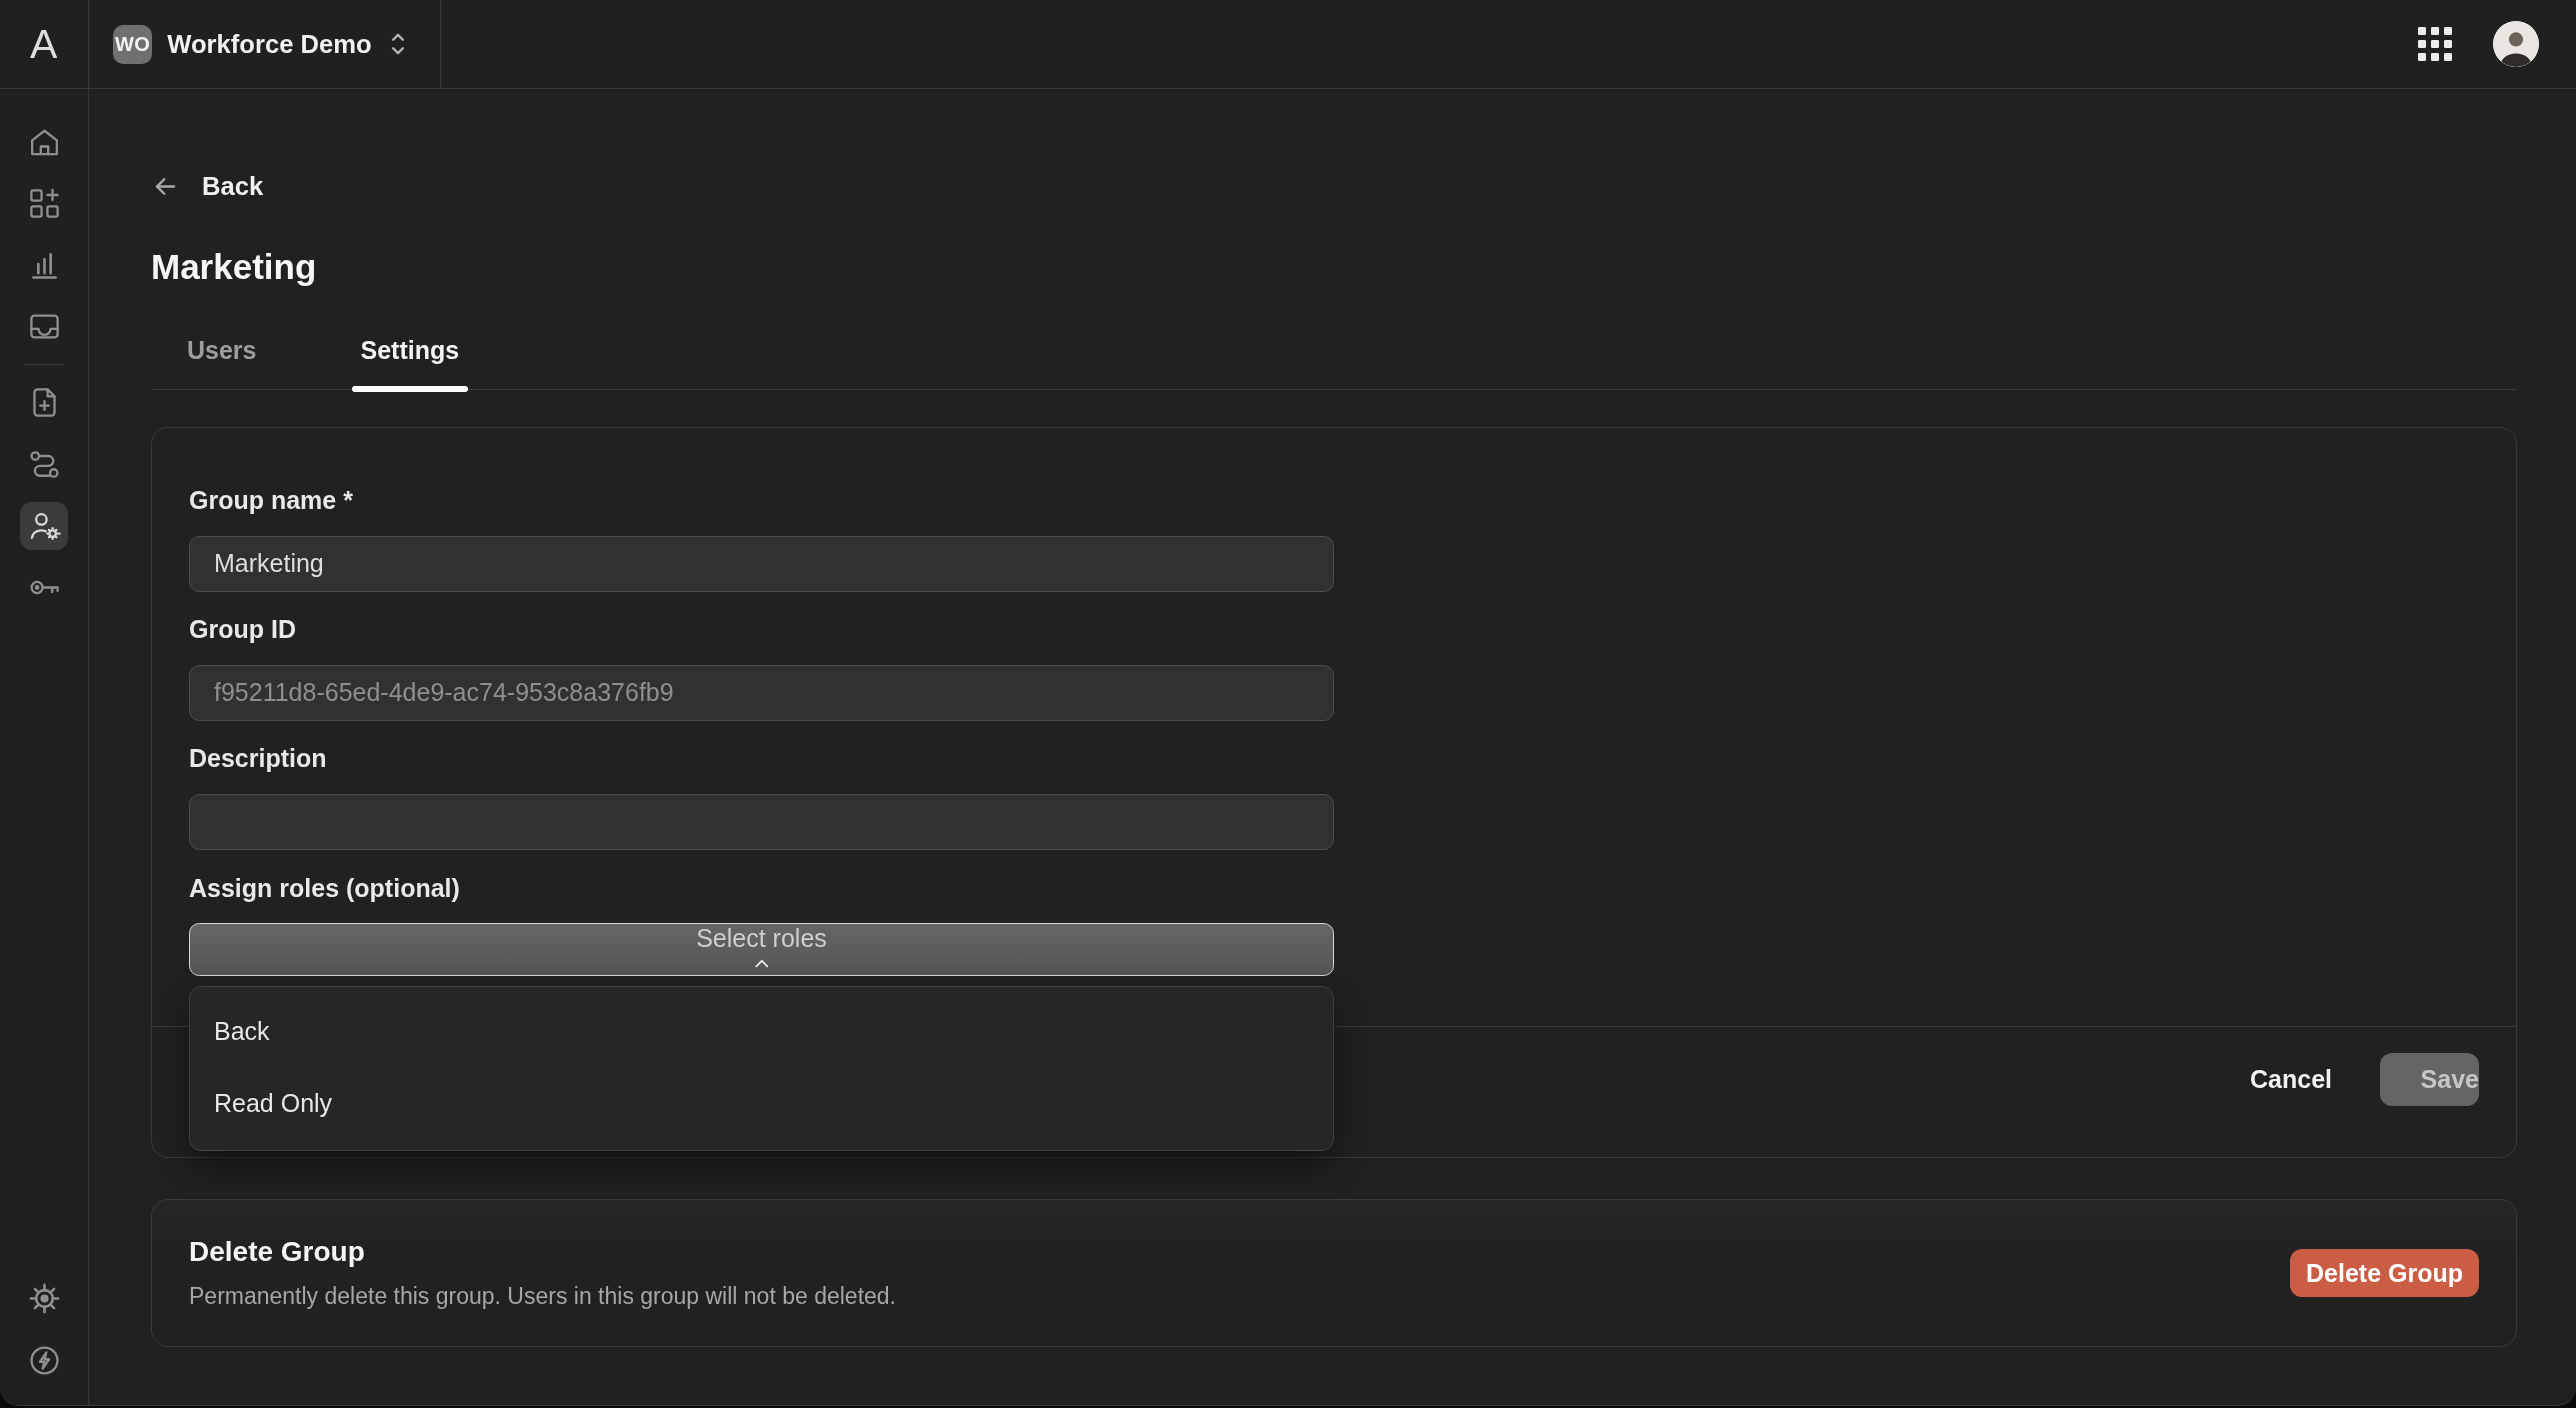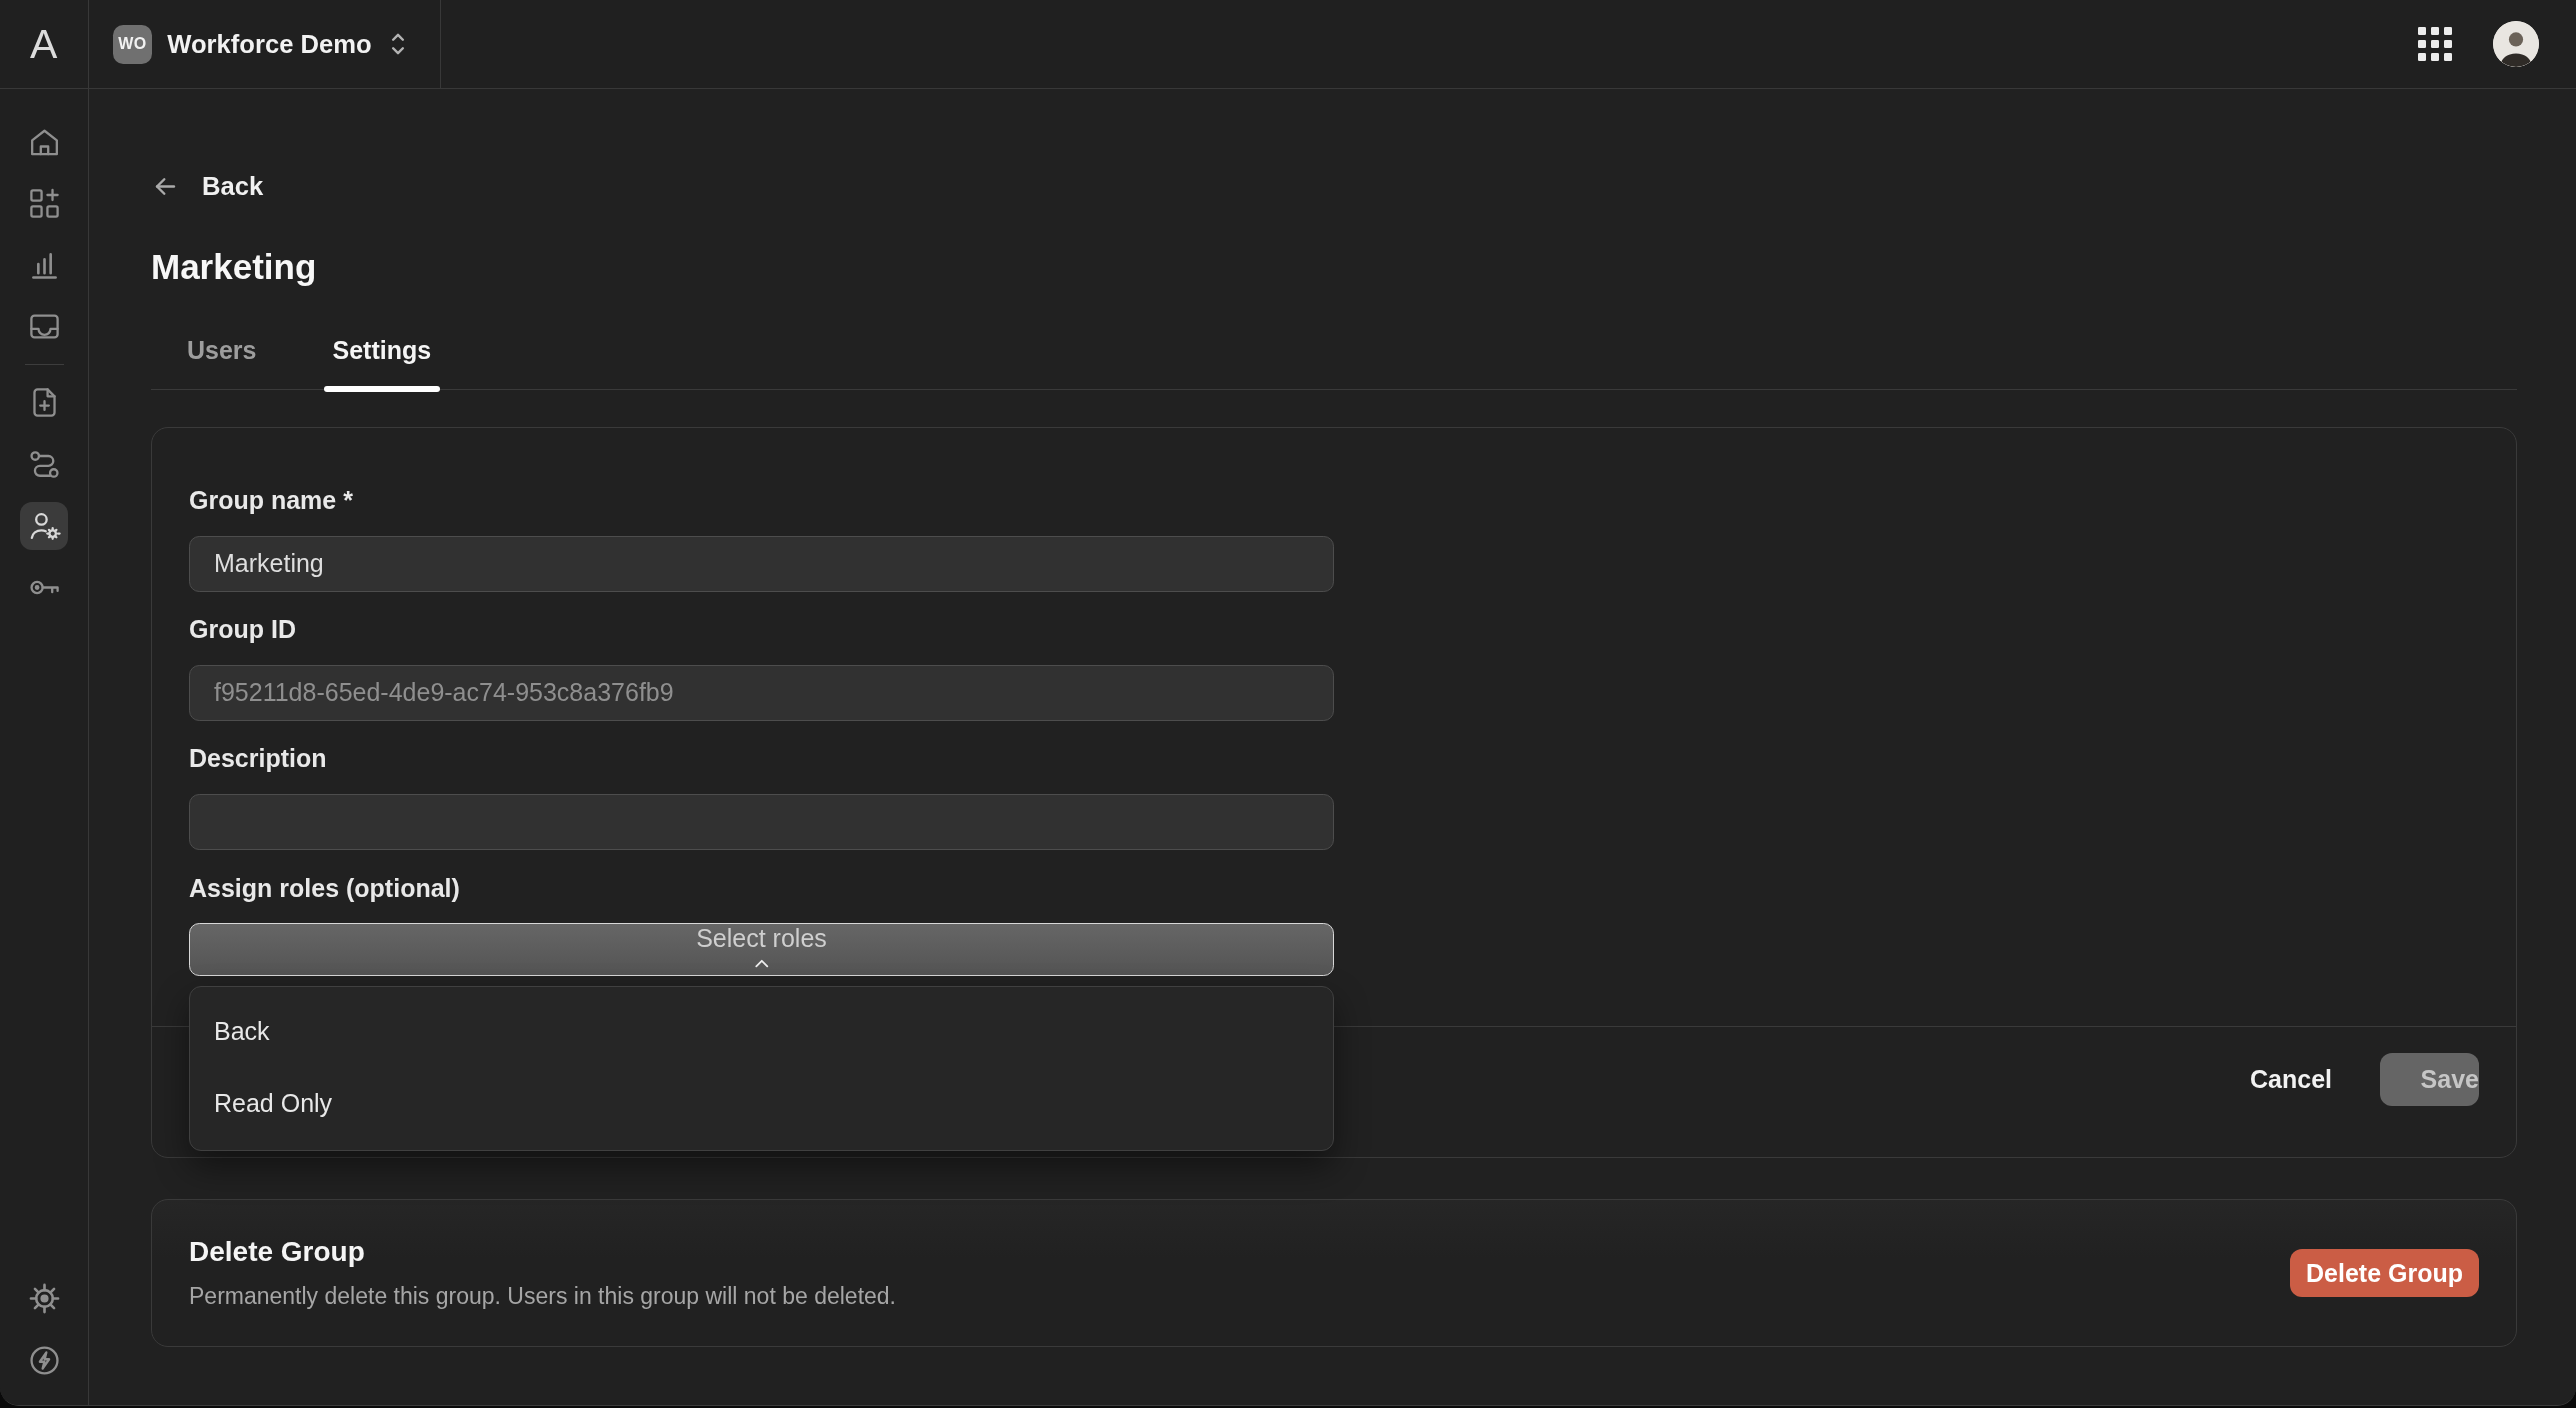--- a/index.html
+++ b/index.html
@@ -8,21 +8,21 @@
     position:relative; width:2576px; height:1406px; background:#212121;
     border-bottom:1.7px solid #3c3c3c; border-radius:0 0 19px 19px; overflow:hidden;
     color:#e8e8e8;
   }
 
   
   .topbar { position:absolute; top:0; left:0; right:0; height:89px; display:flex; align-items:stretch; border-bottom:1.7px solid #383838; background:#202020; z-index:30; }
   .logo-cell { width:89px; display:flex; align-items:center; justify-content:center; border-right:1.7px solid #383838; }
   .logo-a { font-size:41px; font-weight:400; color:#dcdcdc; letter-spacing:0.9px; }
   .org-switcher { display:flex; align-items:center; gap:15.3px; padding:0 31px 0 24px; border-right:1.7px solid #383838; cursor:pointer; }
-  .org-badge { width:39px; height:39px; border-radius:10.2px; background:#707070; color:#f2f2f2; font-size:16px; font-weight:700; display:flex; align-items:center; justify-content:center; letter-spacing:0.4px; }
+  .org-badge { width:39px; height:39px; border-radius:10.2px; background:#707070; color:#f2f2f2; font-size:20px; font-weight:700; display:flex; align-items:center; justify-content:center; letter-spacing:0.4px; }
   .org-name { font-size:25.6px; font-weight:600; color:#f2f2f2; white-space:nowrap; }
   .topbar-spacer { flex:1; }
   .topbar-right { display:flex; align-items:center; gap:41px; padding-right:37px; }
   .grid-icon { display:grid; grid-template-columns:repeat(3,8.5px); grid-template-rows:repeat(3,8.5px); gap:4.3px; cursor:pointer; }
   .grid-icon span { background:#ececec; border-radius:1.3px; }
   .avatar { width:46px; height:46px; border-radius:50%; overflow:hidden; cursor:pointer; background:#e8e5e0; }
 
   
   .sidebar { position:absolute; top:89px; left:0; bottom:0; width:89px; border-right:1.7px solid #383838; display:flex; flex-direction:column; align-items:center; padding-top:29px; padding-bottom:21px; gap:13.6px; background:#202020; z-index:20; }
   .nav-item { width:48px; height:48px; border-radius:12px; display:flex; align-items:center; justify-content:center; color:#8f8f8f; cursor:pointer; }
@@ -30,21 +30,21 @@
   .nav-item.active { background:#3b3b3b; color:#d8d8d8; }
   .nav-divider { width:39px; height:0; border-top:1.7px solid #3d3d3d; }
   .nav-bottom { margin-top:auto; display:flex; flex-direction:column; align-items:center; gap:13.6px; }
 
   
   .content { position:absolute; left:90px; top:90px; right:0; bottom:0; padding:82px 59px 0 61px; }
   .back-btn { display:flex; align-items:center; gap:22px; color:#f0f0f0; font-size:25.6px; font-weight:600; cursor:pointer; width:max-content; }
   .back-btn svg { width:29px; height:29px; color:#aaaaaa; }
   .page-title { margin-top:46px; font-size:35px; font-weight:700; color:#f7f7f7; }
 
-  .tabs { margin-top:49px; display:flex; gap:76px; padding-left:36px; border-bottom:1.7px solid #3a3a3a; }
+  .tabs { margin-top:49px; display:flex; gap:104px; padding-left:36px; border-bottom:1.7px solid #3a3a3a; }
   .tab { position:relative; padding-bottom:24px; font-size:25px; font-weight:600; color:#9d9d9d; cursor:pointer; }
   .tab.active { color:#f5f5f5; }
   .tab.active::after { content:""; position:absolute; left:-8.5px; right:-8.5px; bottom:-3.4px; height:6px; background:#ffffff; border-radius:3.4px; }
 
   .card { border:1.7px solid #3a3a3a; border-radius:17px; margin-top:37px; }
   .form-card { height:731px; position:relative; }
   .card-body { padding:60px 37px 0 37px; }
   .field-label { font-size:25px; font-weight:600; color:#e9e9e9; height:25.6px; line-height:25.6px; }
   .field-label + .text-input, .field-label + .textarea, .field-label + .select-wrap { margin-top:22px; }
   .field-gap { height:25.6px; }

